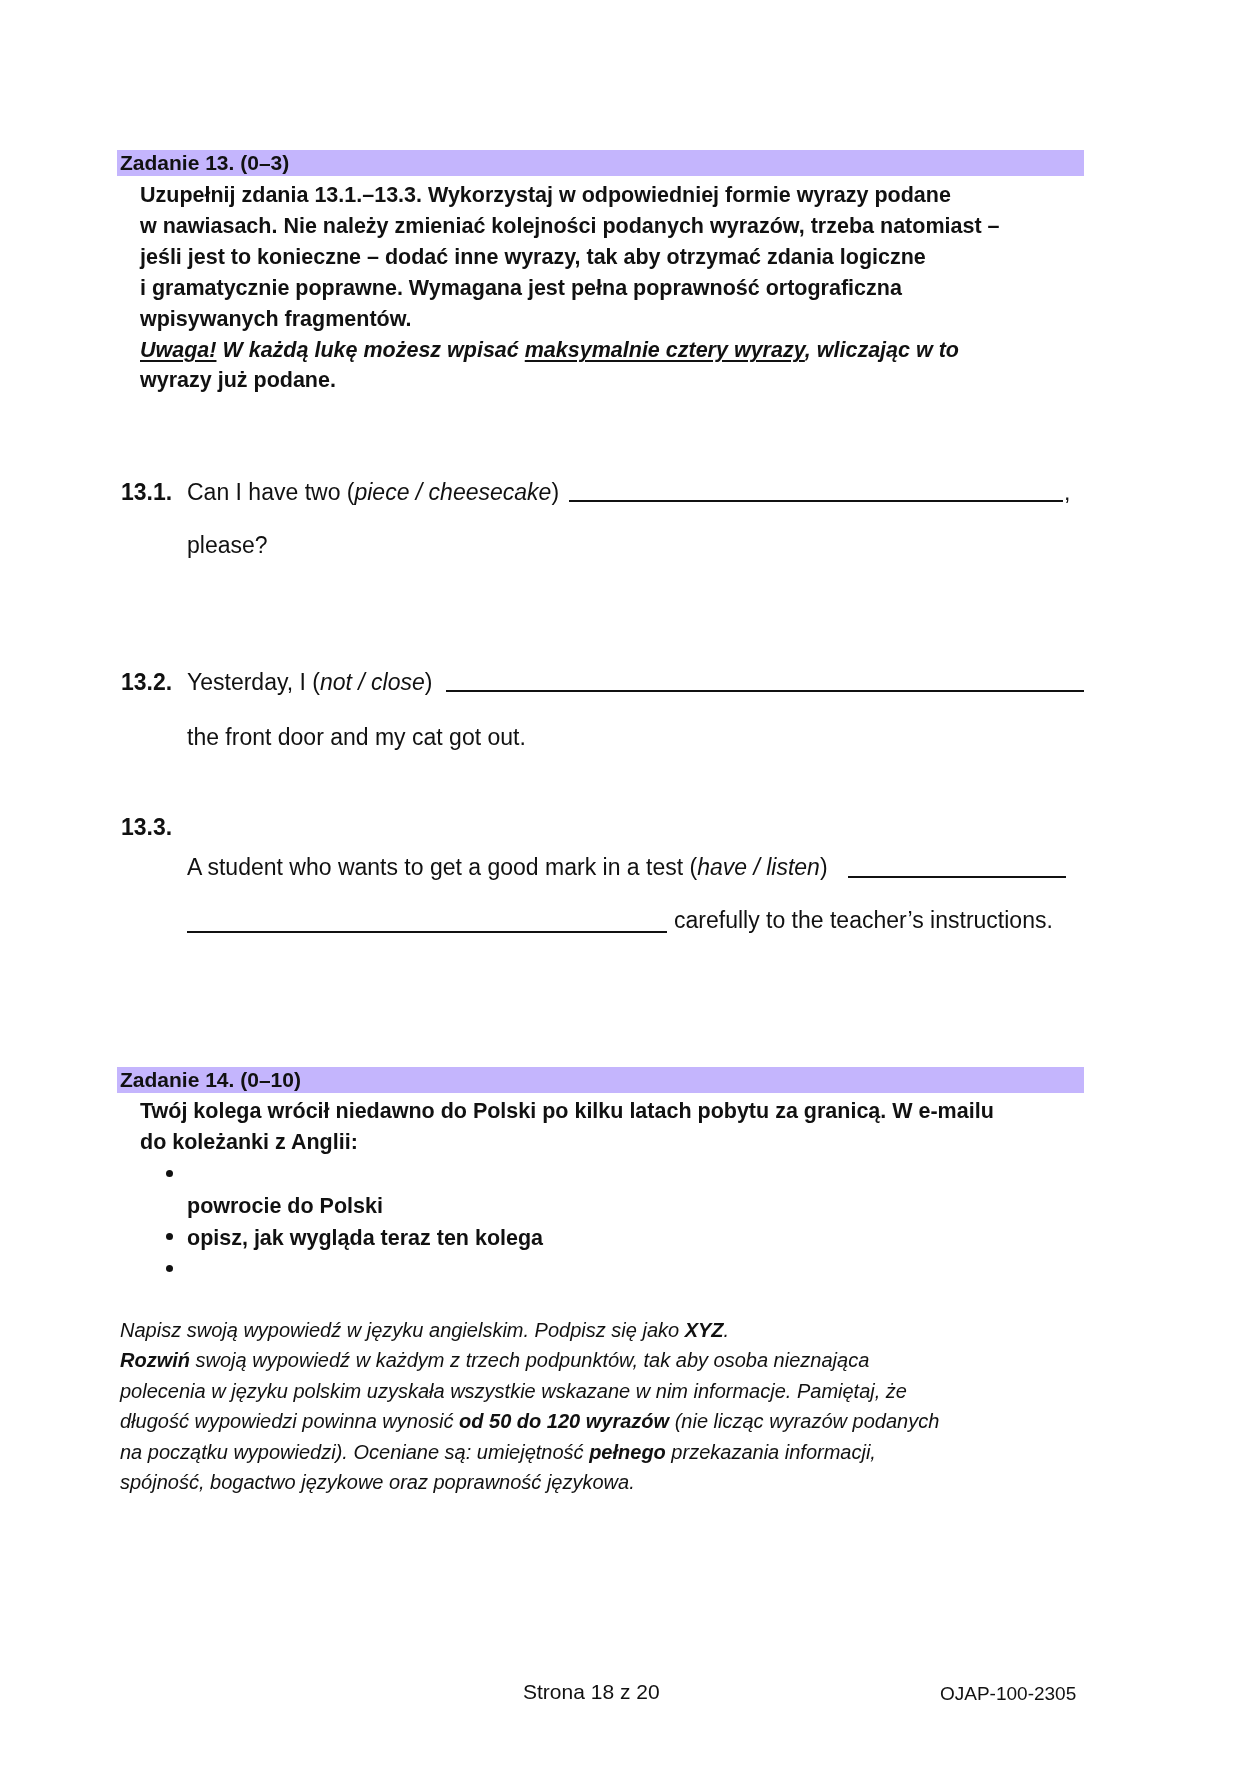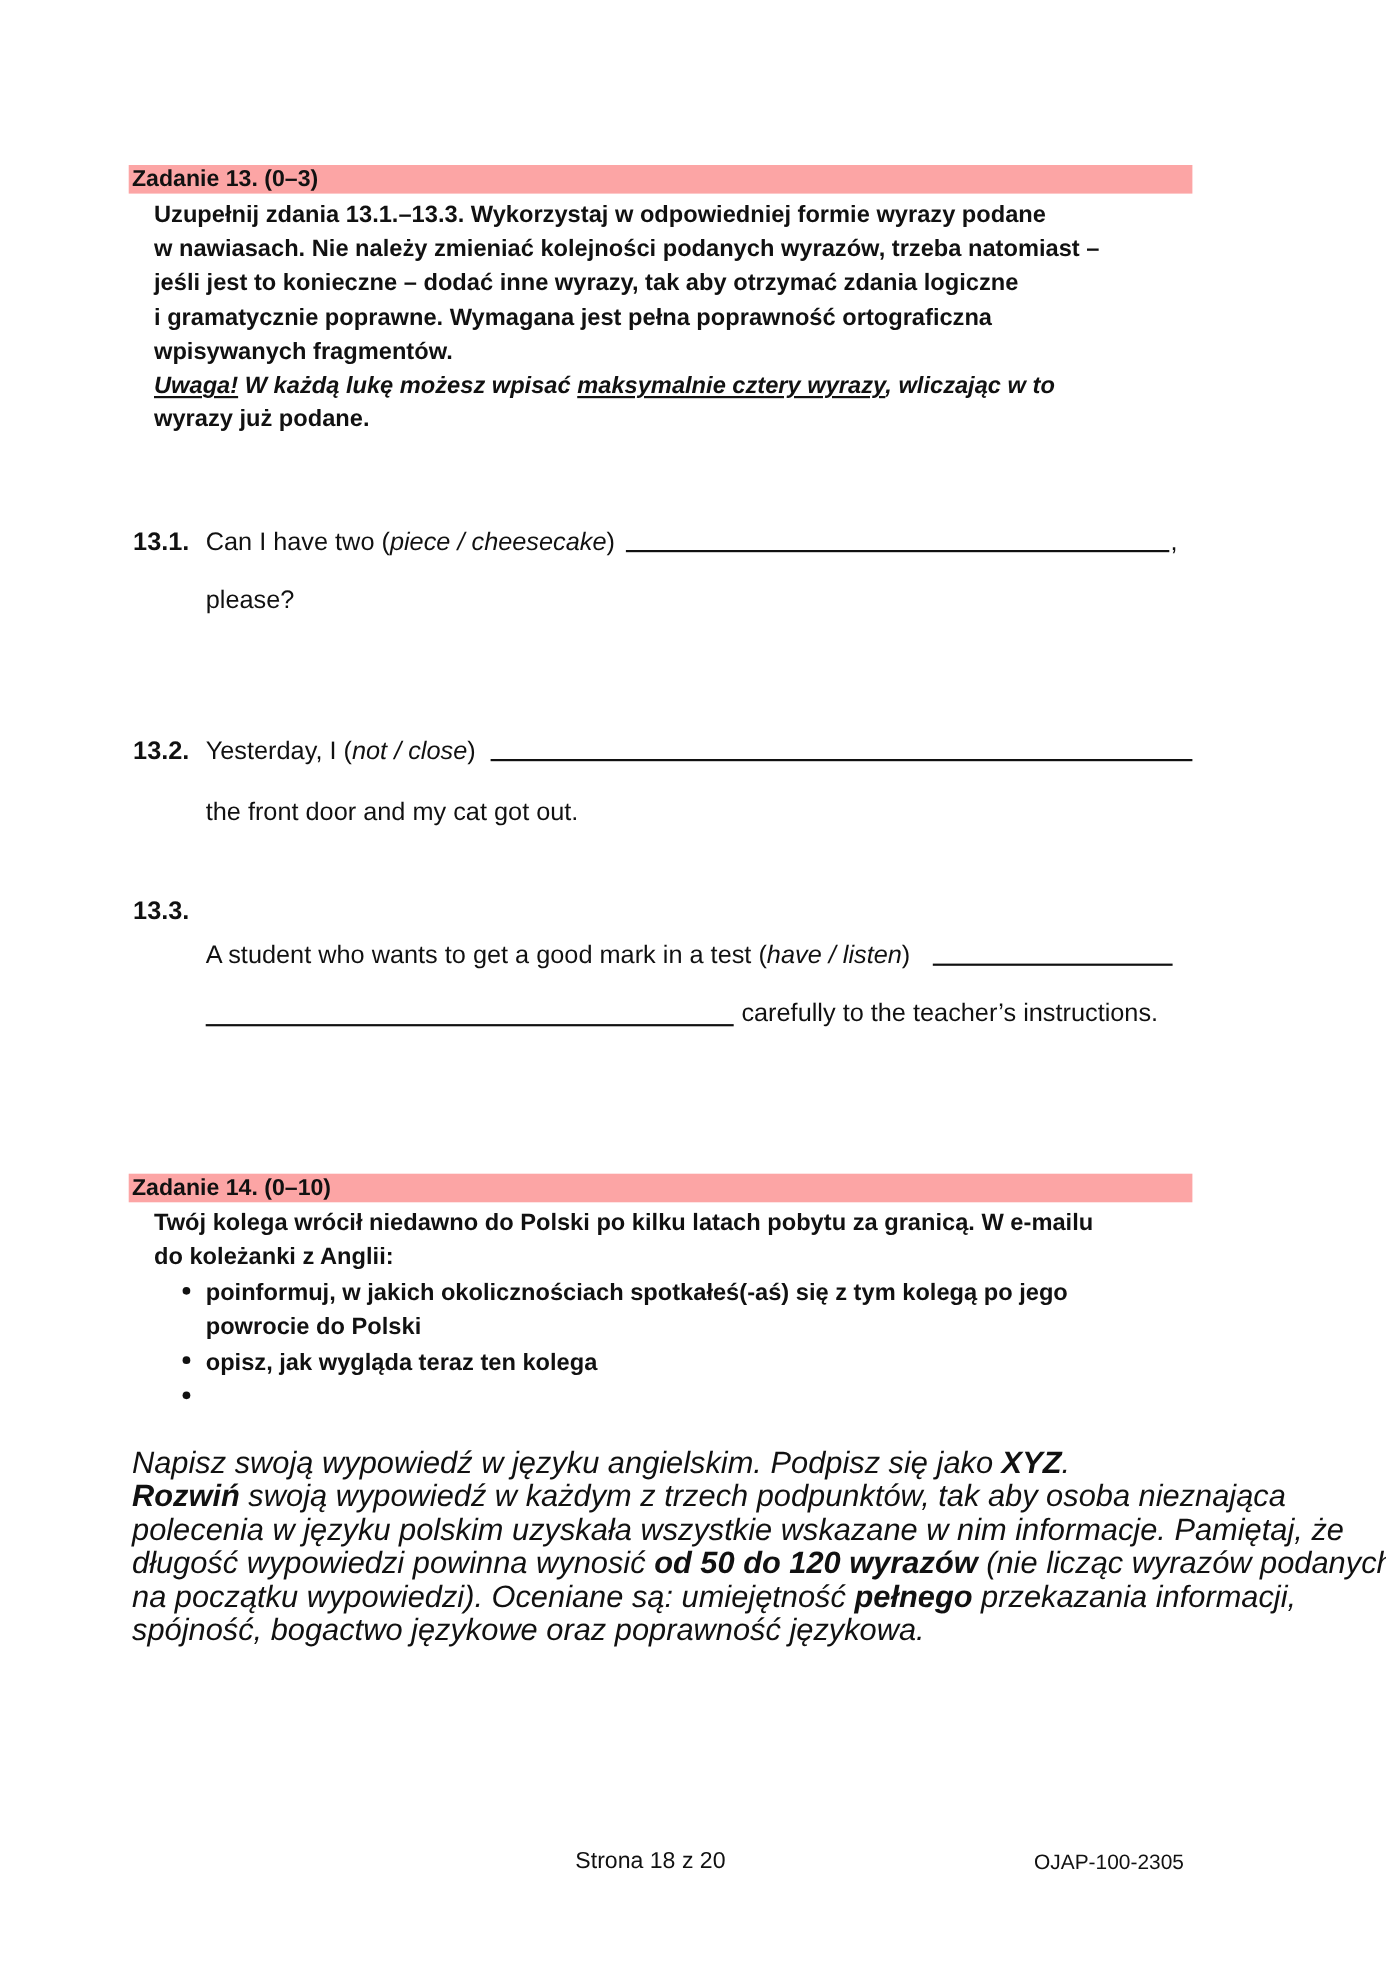--- a/index.html
+++ b/index.html
@@ -1,27 +1,27 @@
 <!DOCTYPE html>
 <html><head>
 <meta charset="utf-8">
 <style>
   html, body { margin:0; padding:0; background:#fff; }
   body { width:1260px; height:1783px; position:relative; overflow:hidden;
          font-family:"Liberation Sans", sans-serif; color:#111; }
-  .bar { position:absolute; left:117px; width:967px; height:26px; background:#fca5a5; }
+  .bar { position:absolute; left:117px; width:967px; height:26px; background:#c4b5fd; }
   .bar-title { position:absolute; left:3px; top:0; font-weight:bold; font-size:21px; line-height:26px; }
   .bold { font-weight:bold; font-size:21.5px; }
   .line { position:absolute; left:120px; white-space:nowrap; line-height:31px; height:31px;margin-left:20px; }
   .u { text-decoration:underline; text-decoration-thickness:2px; text-underline-offset:3px; }
   .item { position:absolute; font-size:23px; white-space:nowrap; line-height:30px; }
   .num { font-weight:bold; }
   .blank { position:absolute; height:0; border-bottom:2px solid #111; }
   .bullet-dot { display:inline-block; width:7px; height:7px; border-radius:50%; background:#111; margin-right:14px; vertical-align:middle; position:relative; top:-3px; }
-  .it { font-style:italic; font-size:28px; }
+  .it { font-style:italic; font-size:20px; }
   .para { position:absolute; left:120px; white-space:nowrap; line-height:30.5px; height:30.5px; }
   .footer { position:absolute; font-size:21px; white-space:nowrap; }
   .code-sm { font-size:19px; }
   .code-lg { font-size:19px; }
 </style>
 </head>
 <body>
 
 <div class="bar" style="top:150px;">
   <span class="bar-title">Zadanie 13. (0–3)</span>
@@ -67,21 +67,21 @@
 <div class="item" style="left:674px; top:905px;">carefully to the teacher’s instructions.</div>
 
 <div class="bar" style="top:1067px;">
   <span class="bar-title">Zadanie 14. (0–10)</span>
 </div>
 
 <div class="line bold" style="top:1096px;">Twój kolega wrócił niedawno do Polski po kilku latach pobytu za granicą. W e-mailu</div>
 <div class="line bold" style="top:1127px;">do koleżanki z Anglii:</div>
 
 <div class="line bold" style="top:1160px; left:146px;">
-  <span class="bullet-dot"></span><span>poinformuj, w jakich okolicznościach spotkałeś(-aś) się z tym kolegą po jego</span>
+  <span class="bullet-dot"></span>
 </div>
 <div class="line bold" style="top:1191px; left:167px;">powrocie do Polski</div>
 <div class="line bold" style="top:1223px; left:146px;">
   <span class="bullet-dot"></span><span>opisz, jak wygląda teraz ten kolega</span>
 </div>
 <div class="line bold" style="top:1255px; left:146px;">
   <span class="bullet-dot"></span>
 </div>
 
 <div class="para it" style="top:1315px;">

